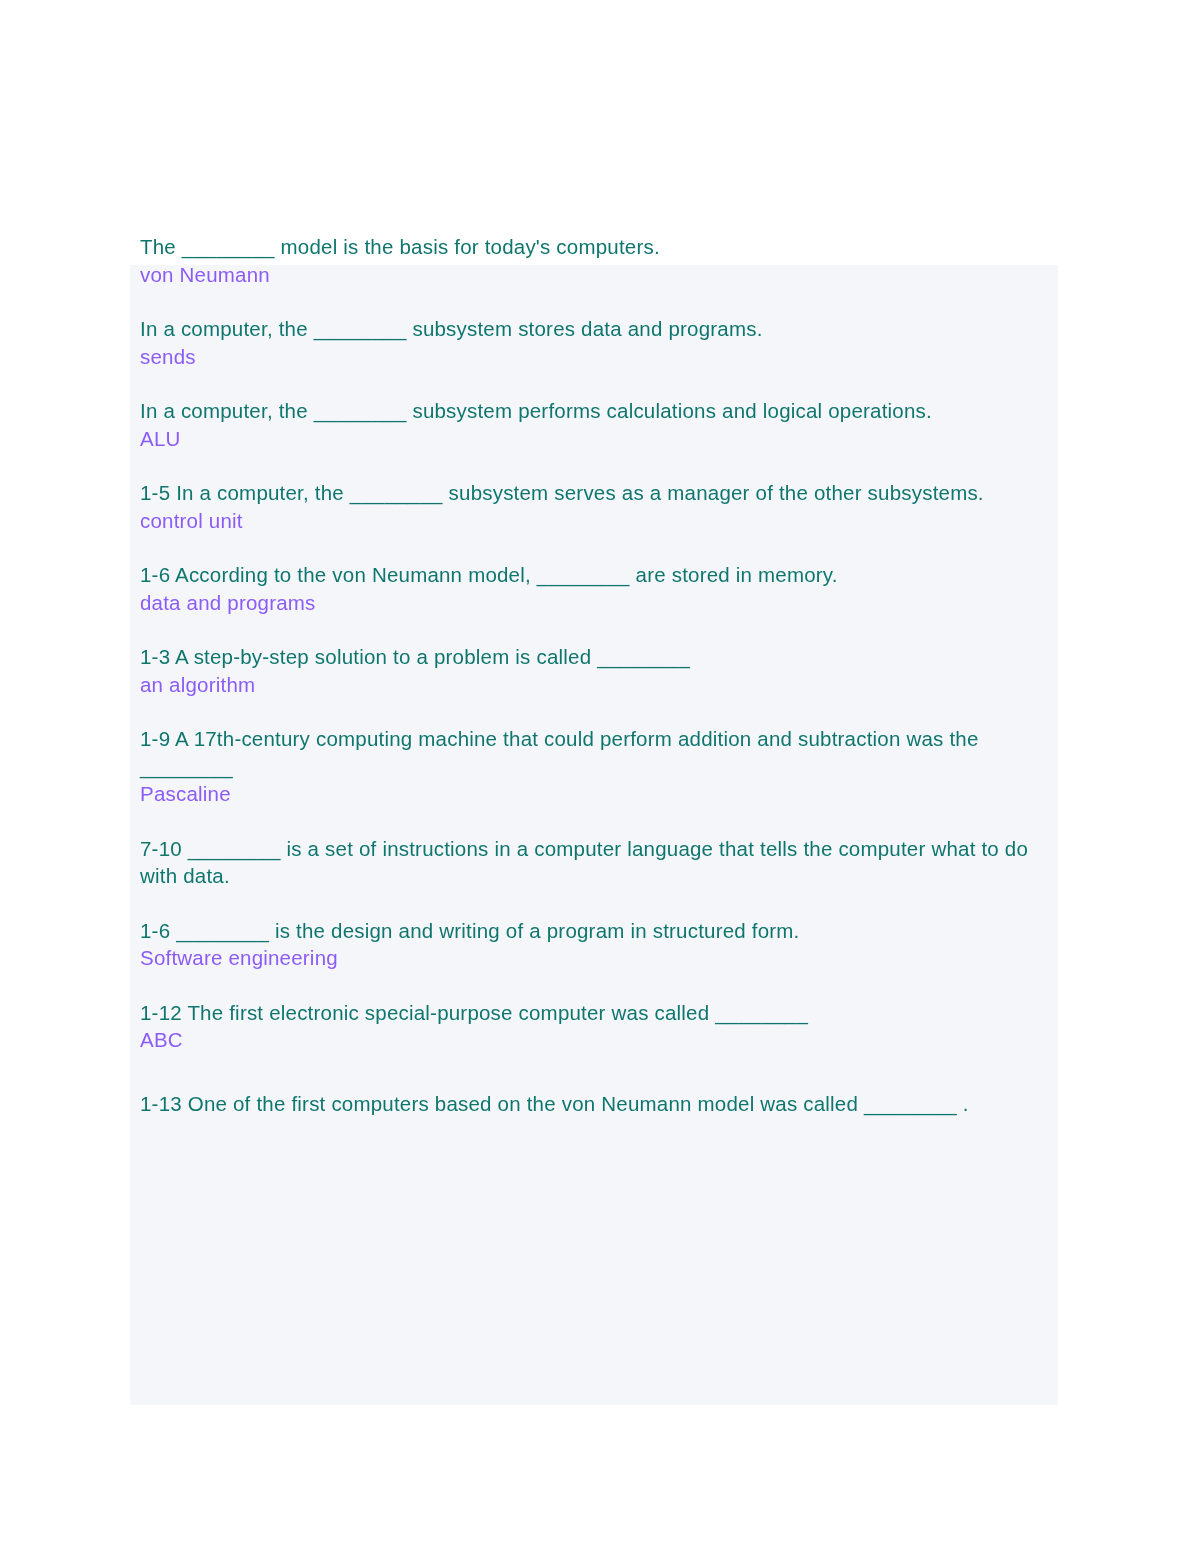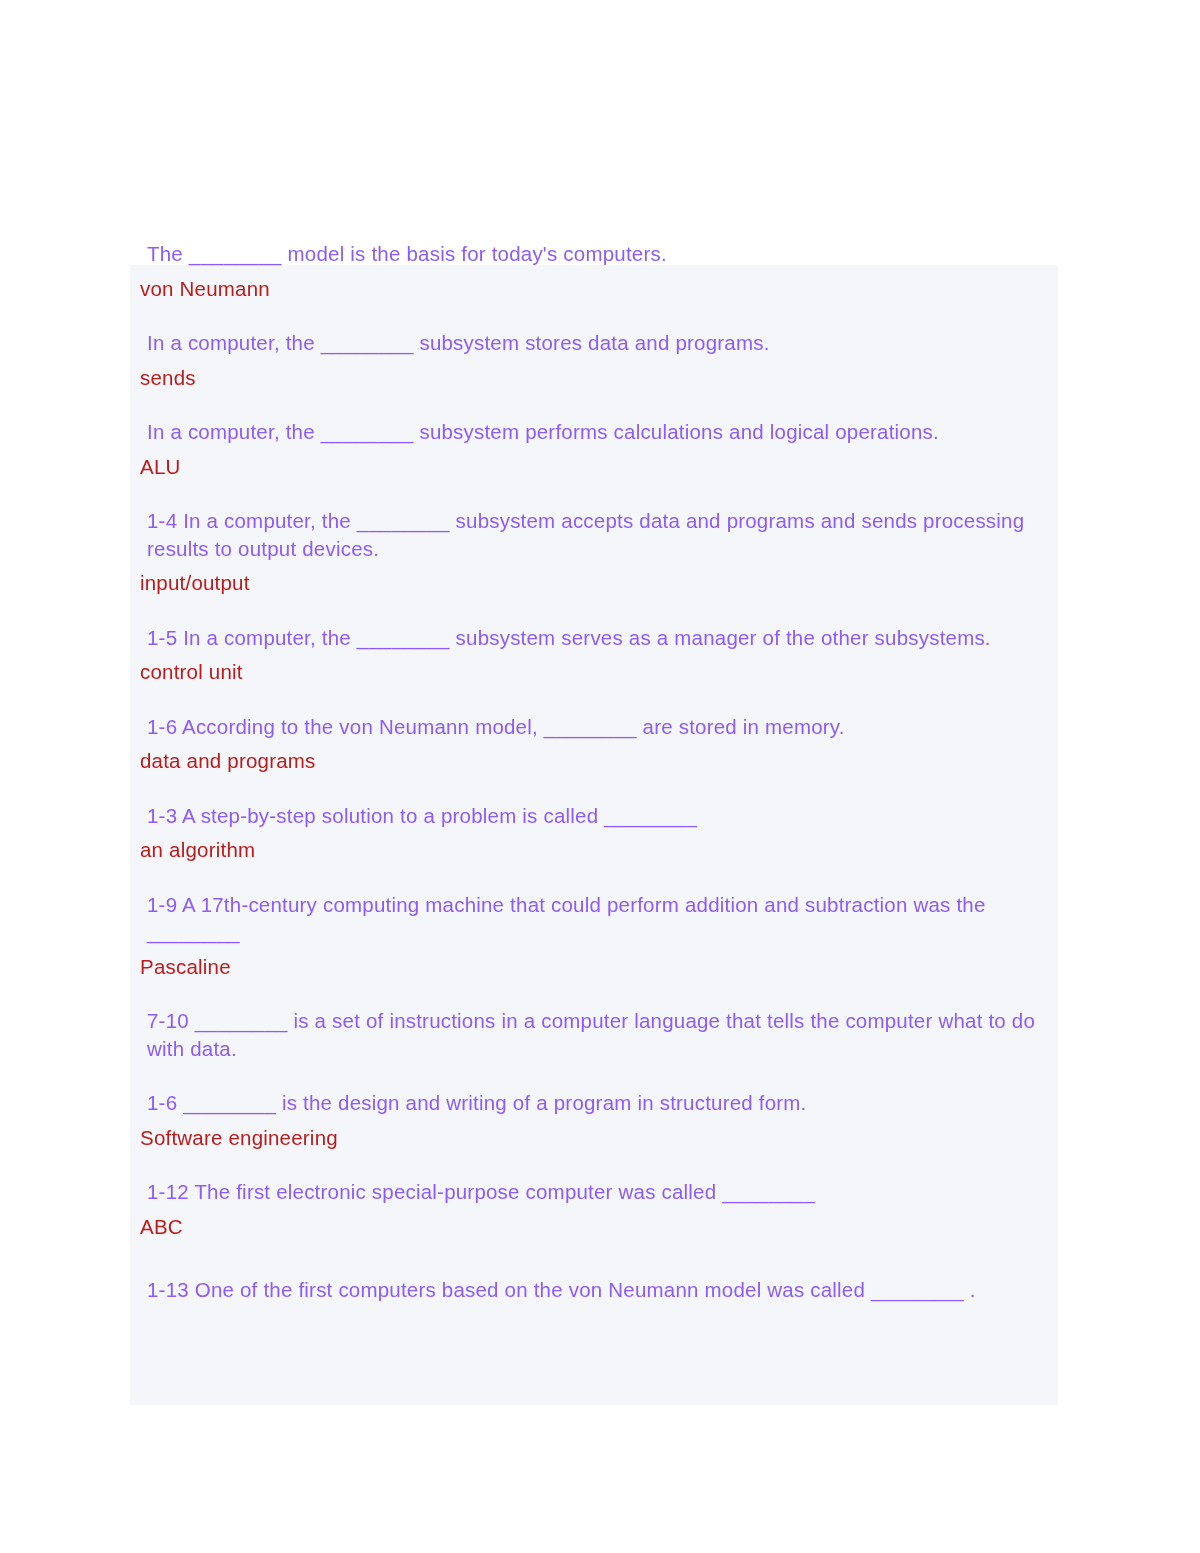--- a/index.html
+++ b/index.html
@@ -42,29 +42,29 @@
 
   .qa-block {
     margin: 0 0 27px 0;
     padding: 0;
   }
   .qa-block:last-child {
     margin-bottom: 0;
   }
 
   .question {
-    color: #8b5cf6;
-    margin: 7px;
+    color: #0f766e;
+    margin: 0;
     padding: 0;
     white-space: pre-wrap;
     word-wrap: break-word;
   }
 
   .answer {
-    color: #b91c1c;
+    color: #8b5cf6;
     margin: 0;
     padding: 0;
     white-space: pre-wrap;
   }
 
   
   .qa-block.loose .question {
     line-height: 46px;
   }
 </style>
@@ -83,24 +83,20 @@
   <div class="qa-block">
     <p class="question">In a computer, the ________ subsystem stores data and programs.</p>
     <p class="answer">sends</p>
   </div>
 
   <div class="qa-block">
     <p class="question">In a computer, the ________ subsystem performs calculations and logical operations.</p>
     <p class="answer">ALU</p>
   </div>
 
-  <div class="qa-block">
-    <p class="question">1-4 In a computer, the ________ subsystem accepts data and programs and sends processing results to output devices.</p>
-    <p class="answer">input/output</p>
-  </div>
 
   <div class="qa-block">
     <p class="question">1-5 In a computer, the ________ subsystem serves as a manager of the other subsystems.</p>
     <p class="answer">control unit</p>
   </div>
 
   <div class="qa-block">
     <p class="question">1-6 According to the von Neumann model, ________ are stored in memory.</p>
     <p class="answer">data and programs</p>
   </div>

